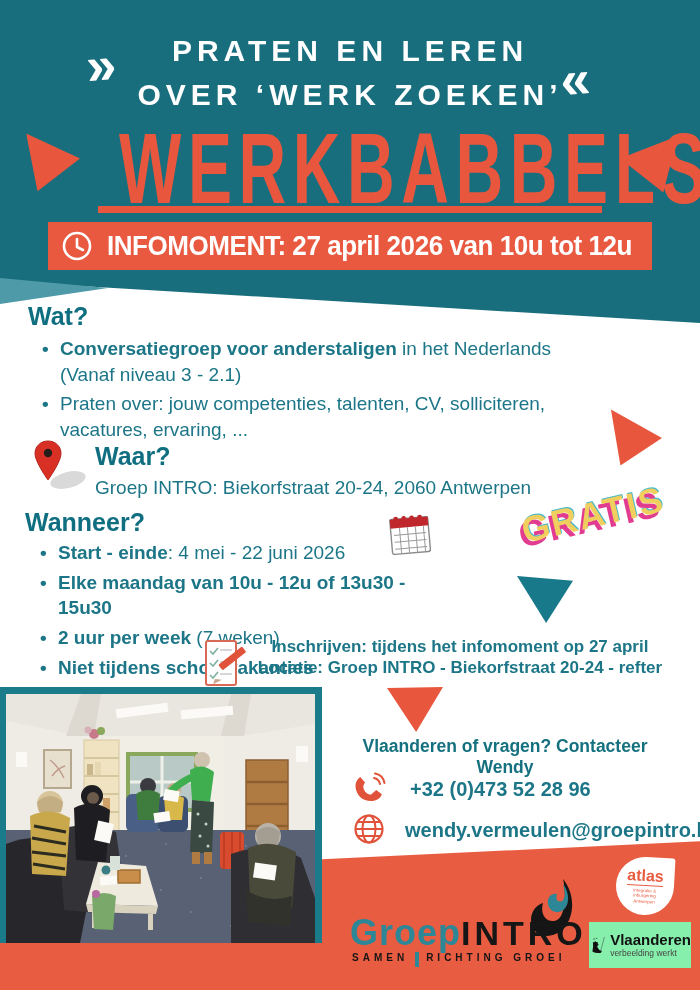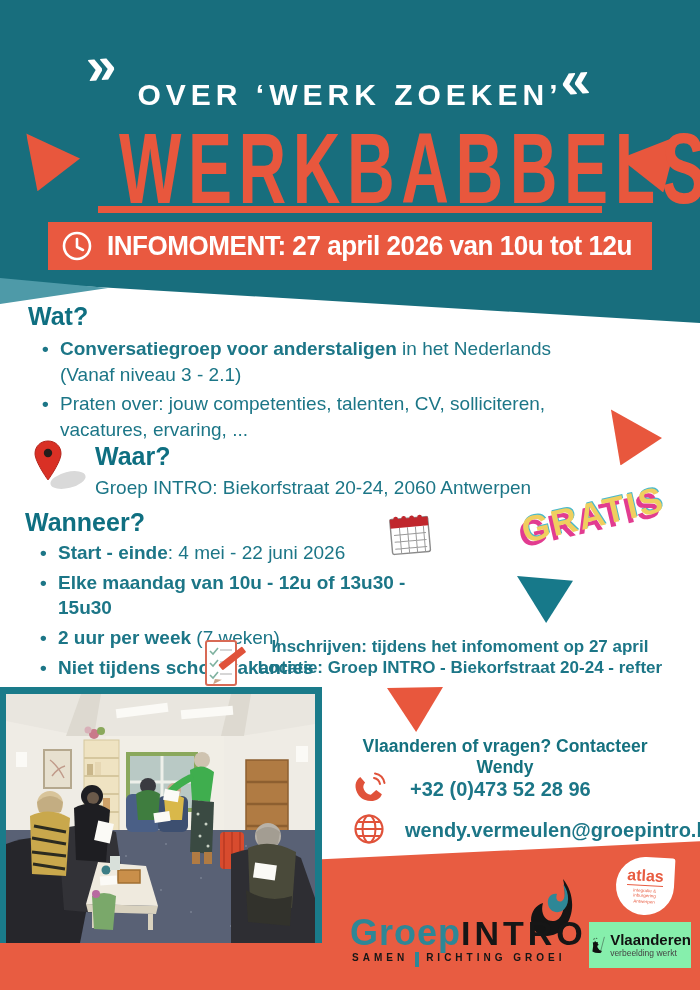--- a/index.html
+++ b/index.html
@@ -85,20 +85,21 @@
 </style>
 </head>
 <body>
 
 <div class="page">
 
   <div class="abs teal-block"></div>
   <div class="abs teal-wedge"></div>
   <div class="abs chev chev-l">»</div>
   <div class="abs chev chev-r">«</div>
+  <div class="abs tagline tag1">PRATEN EN LEREN</div>
   <div class="abs tagline tag2">OVER ‘WERK ZOEKEN’</div>
   <div class="abs tri tri-left"></div>
   <div class="abs tri tri-right"></div>
   <div class="abs main-title">WERKBABBELS</div>
   <div class="abs title-underline"></div>
 
   <div class="abs banner">
     <svg class="clock" width="32" height="32" viewBox="0 0 32 32">
       <circle cx="16" cy="16" r="13" fill="none" stroke="#ffffff" stroke-width="2.6"></circle>
       <path d="M16 9 L16 17 L22 20" fill="none" stroke="#ffffff" stroke-width="2.6" stroke-linecap="round" stroke-linejoin="round"></path>

